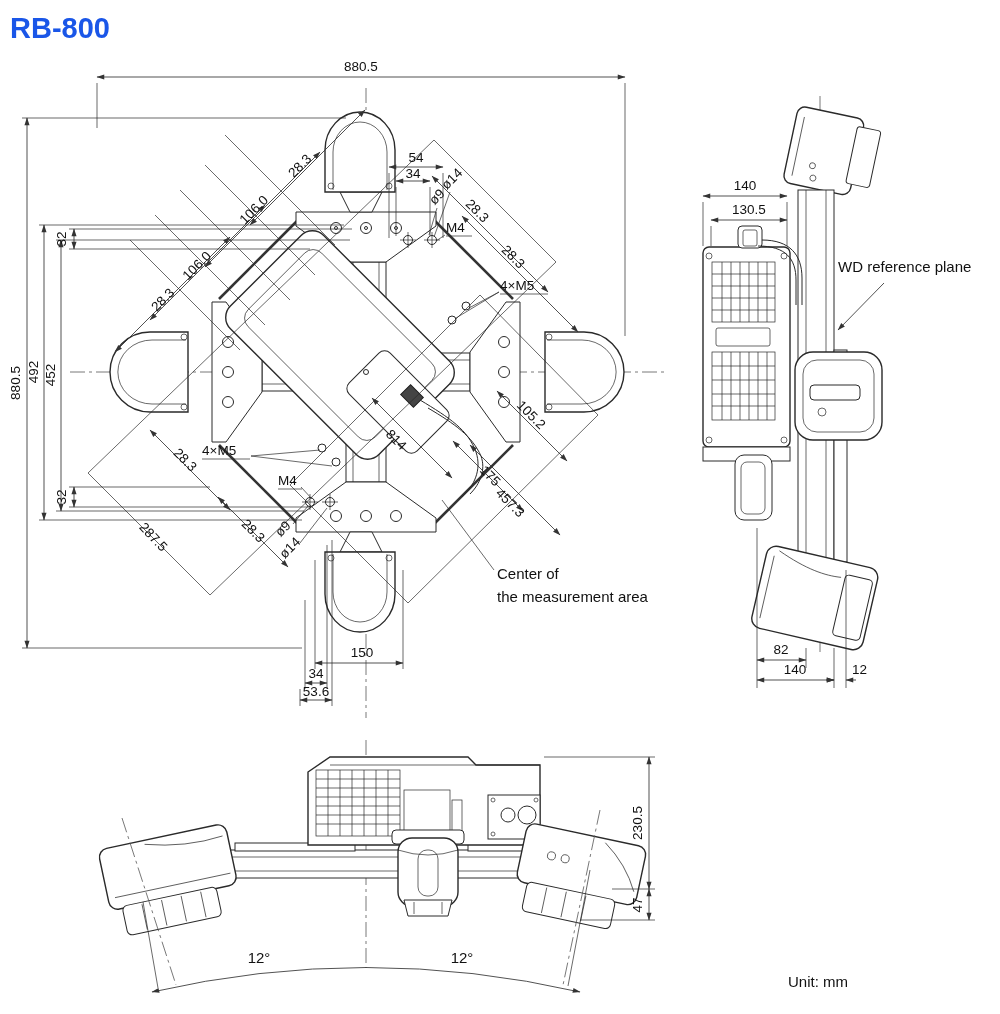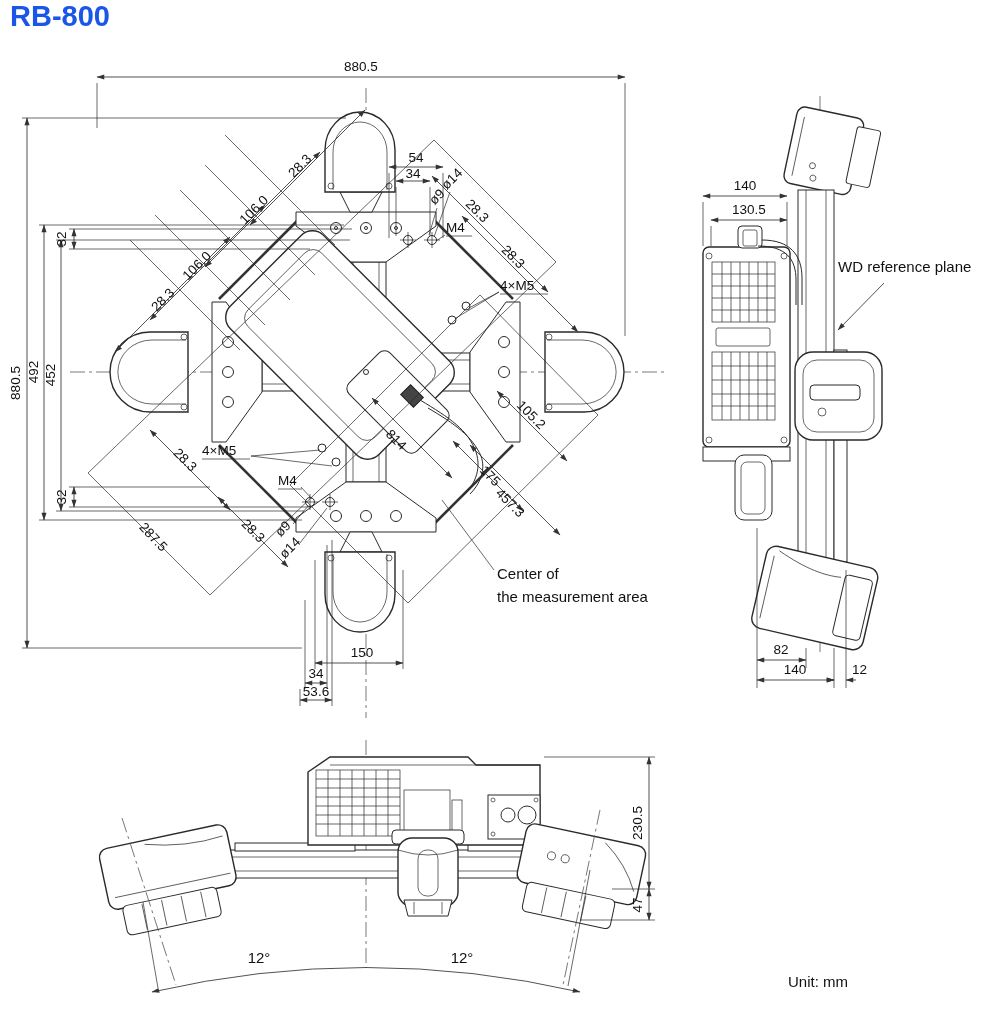--- a/index.html
+++ b/index.html
@@ -1,18 +1,18 @@
 <!DOCTYPE html>
 <html><head>
 <meta charset="utf-8">
 <style>
   html,body{margin:0;padding:0;background:#ffffff;}
   .page{position:relative;width:1000px;height:1014px;background:#fff;overflow:hidden;
         font-family:"Liberation Sans",sans-serif;}
-  .title{position:absolute;left:10px;top:0;font-size:29px;font-weight:bold;
+  .title{position:absolute;left:10px;top:12px;font-size:29px;font-weight:bold;
          color:#1a56e8;letter-spacing:0px;}
   svg{position:absolute;left:0;top:0;}
   svg text{font-family:"Liberation Sans",sans-serif;font-size:13.5px;fill:#111;}
   svg text.big{font-size:15px;}
   .ln{fill:none;stroke:#2a2a2a;stroke-width:1;}
   .lt{fill:none;stroke:#2a2a2a;stroke-width:0.7;}
   .fw{fill:#ffffff;stroke:#2a2a2a;stroke-width:1;}
   .fw2{fill:#ffffff;stroke:#2a2a2a;stroke-width:1.4;}
   .thk{fill:none;stroke:#333;stroke-width:2.6;}
   .dm{fill:none;stroke:#333;stroke-width:0.85;}

